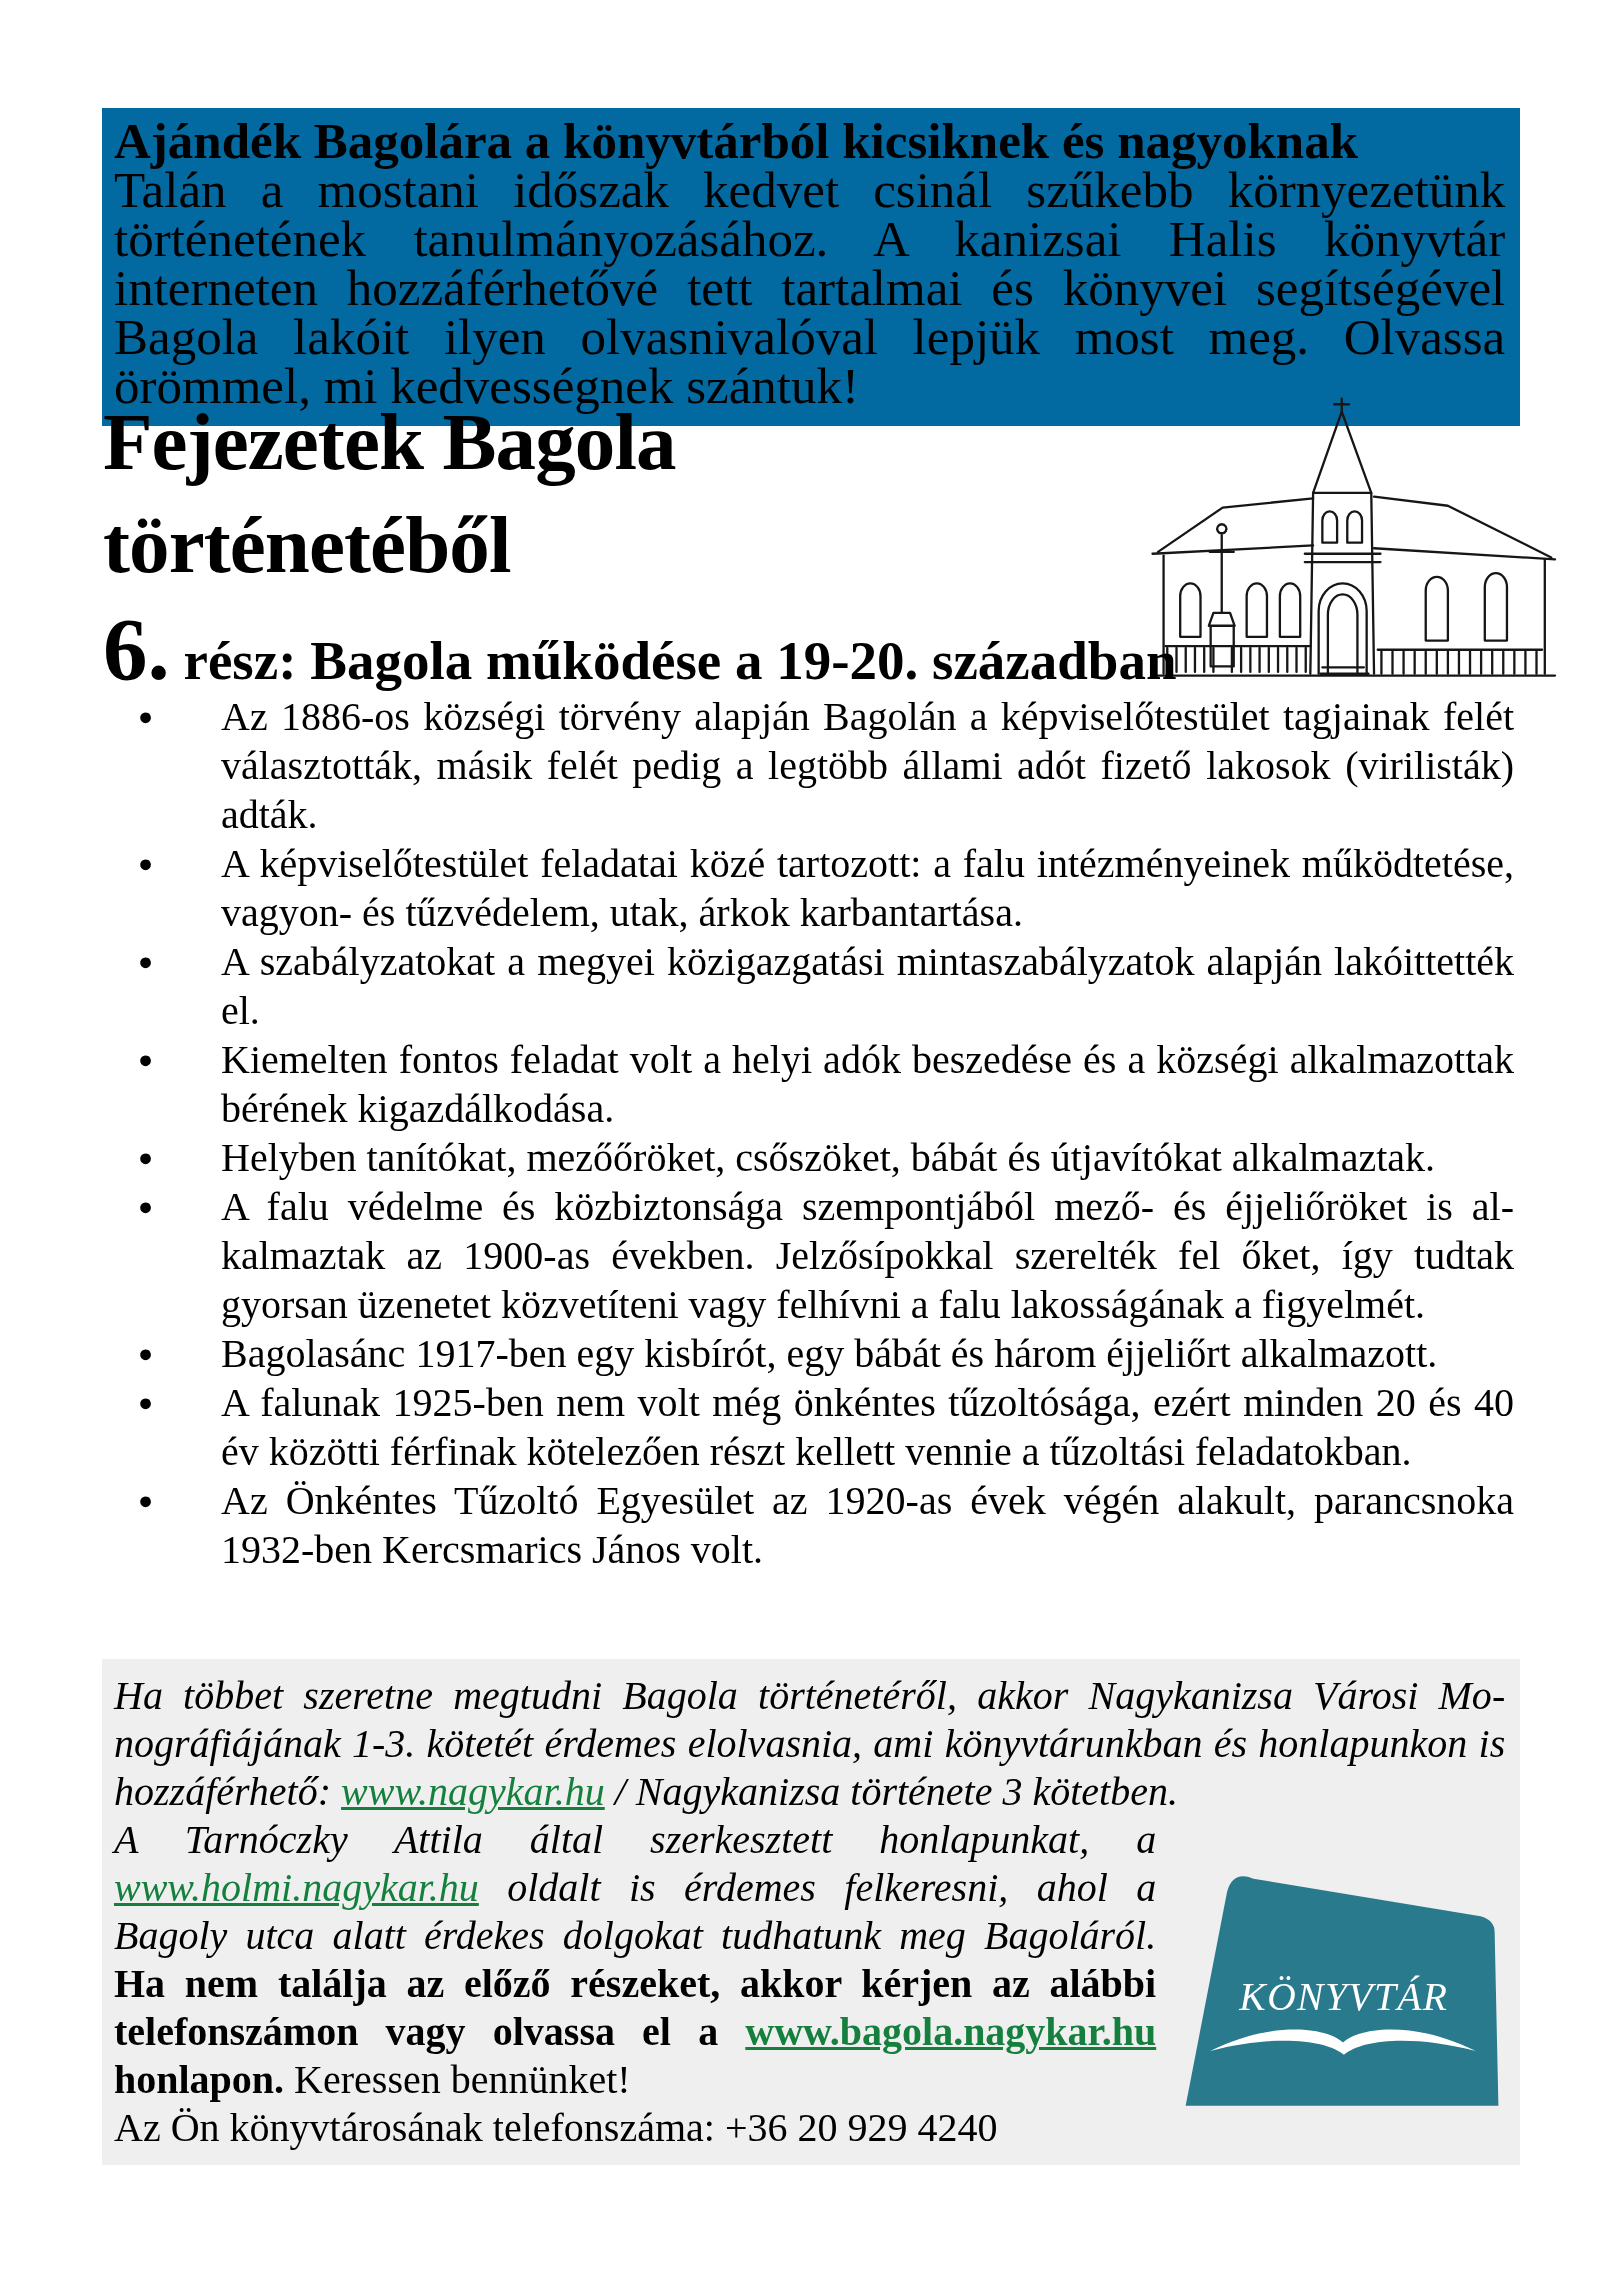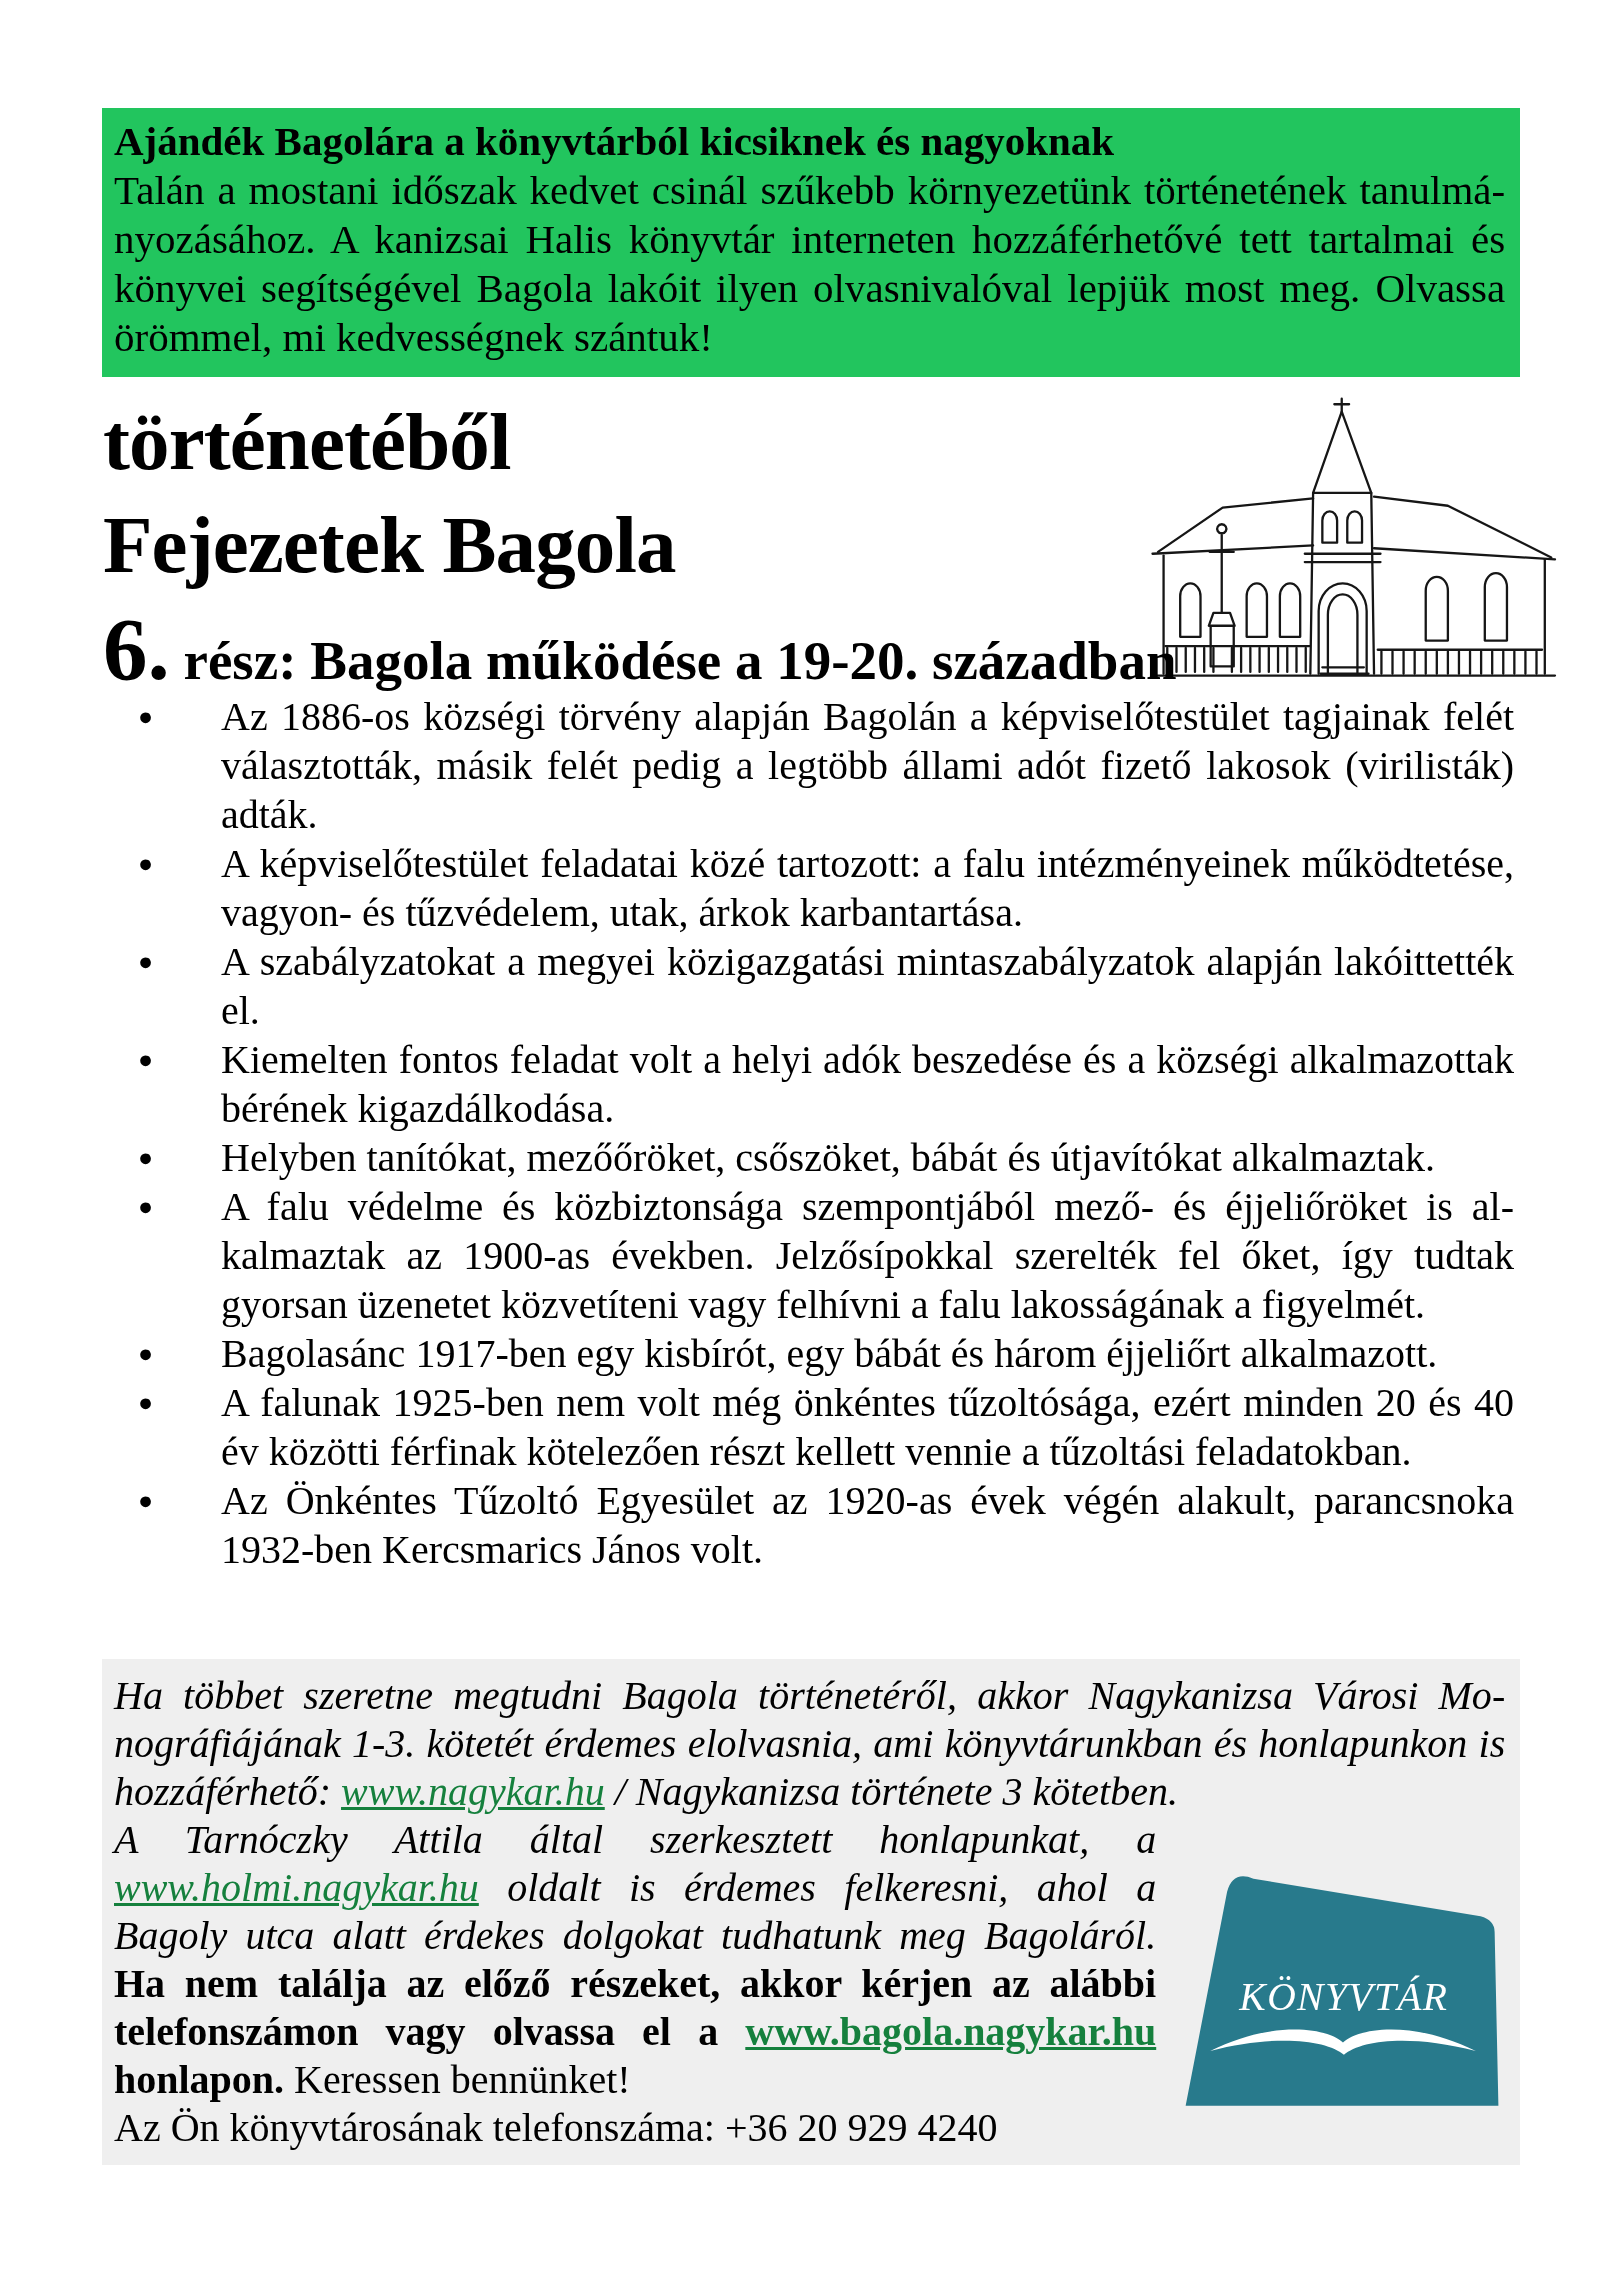--- a/index.html
+++ b/index.html
@@ -5,23 +5,23 @@
 <style>
   html,body { margin:0; padding:0; background:#ffffff; }
   .page {
     position:relative; width:1620px; height:2290px; overflow:hidden;
     background:#ffffff; color:#000;
     font-family:"Liberation Serif","DejaVu Serif",serif;
   }
   
   .intro-box {
     position:absolute; left:102px; top:108px; width:1418px;
-    background:#22c55e; box-sizing:border-box;
+    background:#0369a1; box-sizing:border-box;
     padding:9.2px 14.8px 14.8px 12px;
-    font-size:41px; line-height:49px;
+    font-size:51px; line-height:49px;
   }
   .intro-lead { font-weight:bold; }
   .intro-body { text-align:justify; }
 
   
   .doc-title {
     position:absolute; left:103px; top:391px;
     font-size:81px; line-height:103px; font-weight:bold; letter-spacing:-0.9px;
     white-space:nowrap;
   }
@@ -69,22 +69,22 @@
 <body>
 
 <div class="page">
 
   <div class="intro-box">
     <div class="intro-lead">Ajándék Bagolára a könyvtárból kicsiknek és nagyoknak</div>
     <div class="intro-body">Talán a mostani időszak kedvet csinál szűkebb környezetünk történetének tanulmá­nyozásához. A kanizsai Halis könyvtár interneten hozzáférhetővé tett tartalmai és könyvei segítségével Bagola lakóit ilyen olvasnivalóval lepjük most meg. Olvassa örömmel, mi kedvességnek szántuk!</div>
   </div>
 
   <div class="doc-title">
+    <div>Fejezetek Bagola</div>
     <div>történetéből</div>
-    <div>Fejezetek Bagola</div>
   </div>
 
   <div class="church">
     <svg width="425" height="288" viewBox="0 0 460 312">
       <g fill="none" stroke="#161616" stroke-width="2.5" stroke-linecap="round" stroke-linejoin="round">
 
         <path d="M227,4 V20 M219,10 H235"></path>
 
         <path d="M227,18 L259,106 L196,106 Z"></path>
 

